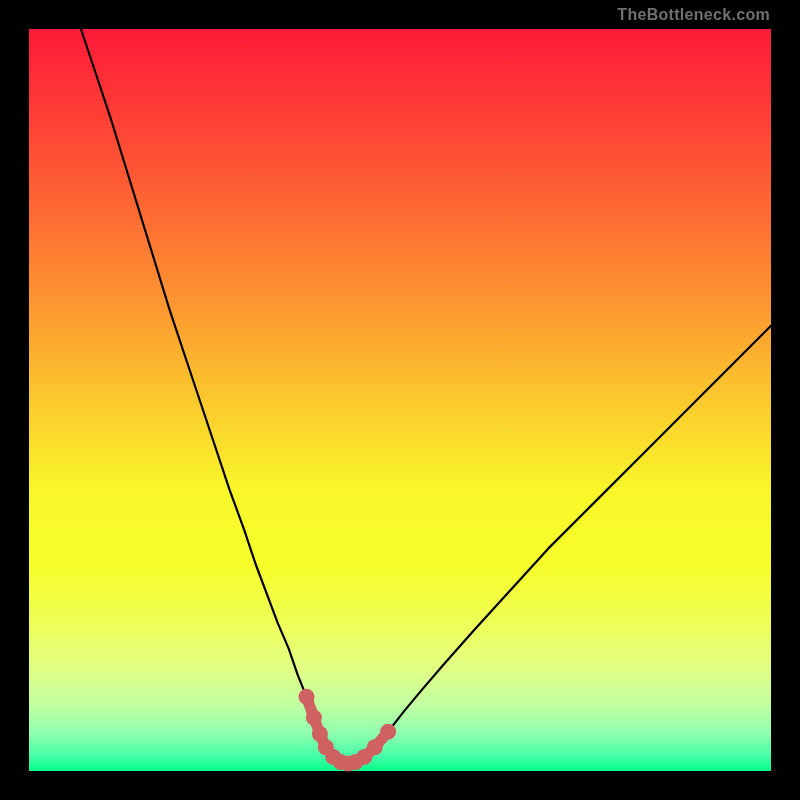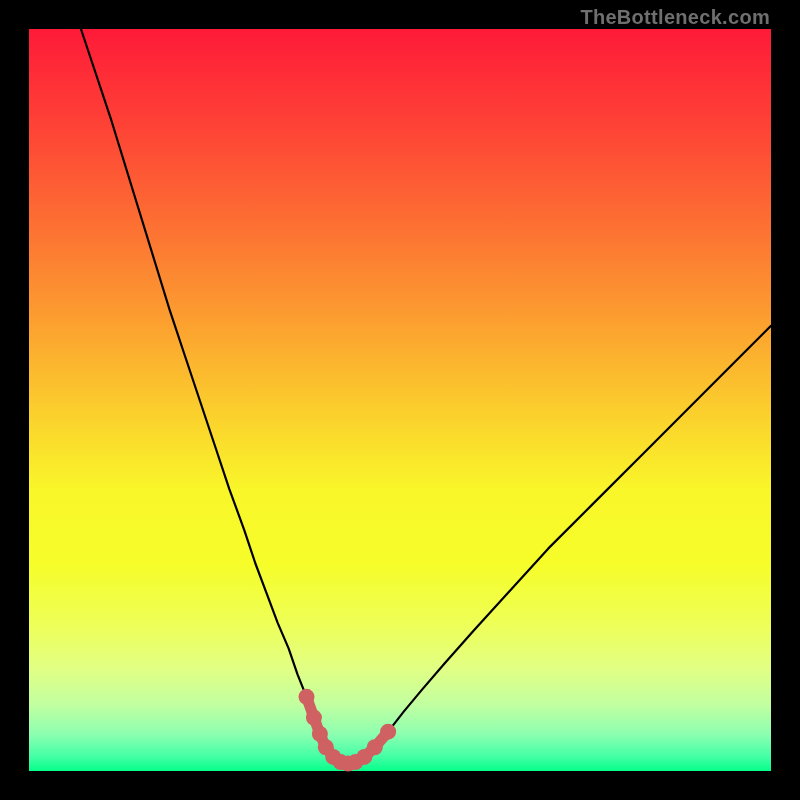--- a/index.html
+++ b/index.html
@@ -23,21 +23,21 @@
     top: 29px;
     width: 742px;
     height: 742px;
     
   }
   .watermark {
     position: absolute;
     top: 6px;
     right: 30px;
     color: #6f6f6f;
-    font-size: 20px;
+    font-size: 16px;
     font-weight: 600;
     letter-spacing: 0.3px;
     font-family: Arial, Helvetica, sans-serif;
   }
   svg.curve-layer {
     position: absolute;
     left: 29px;
     top: 29px;
     width: 742px;
     height: 742px;

